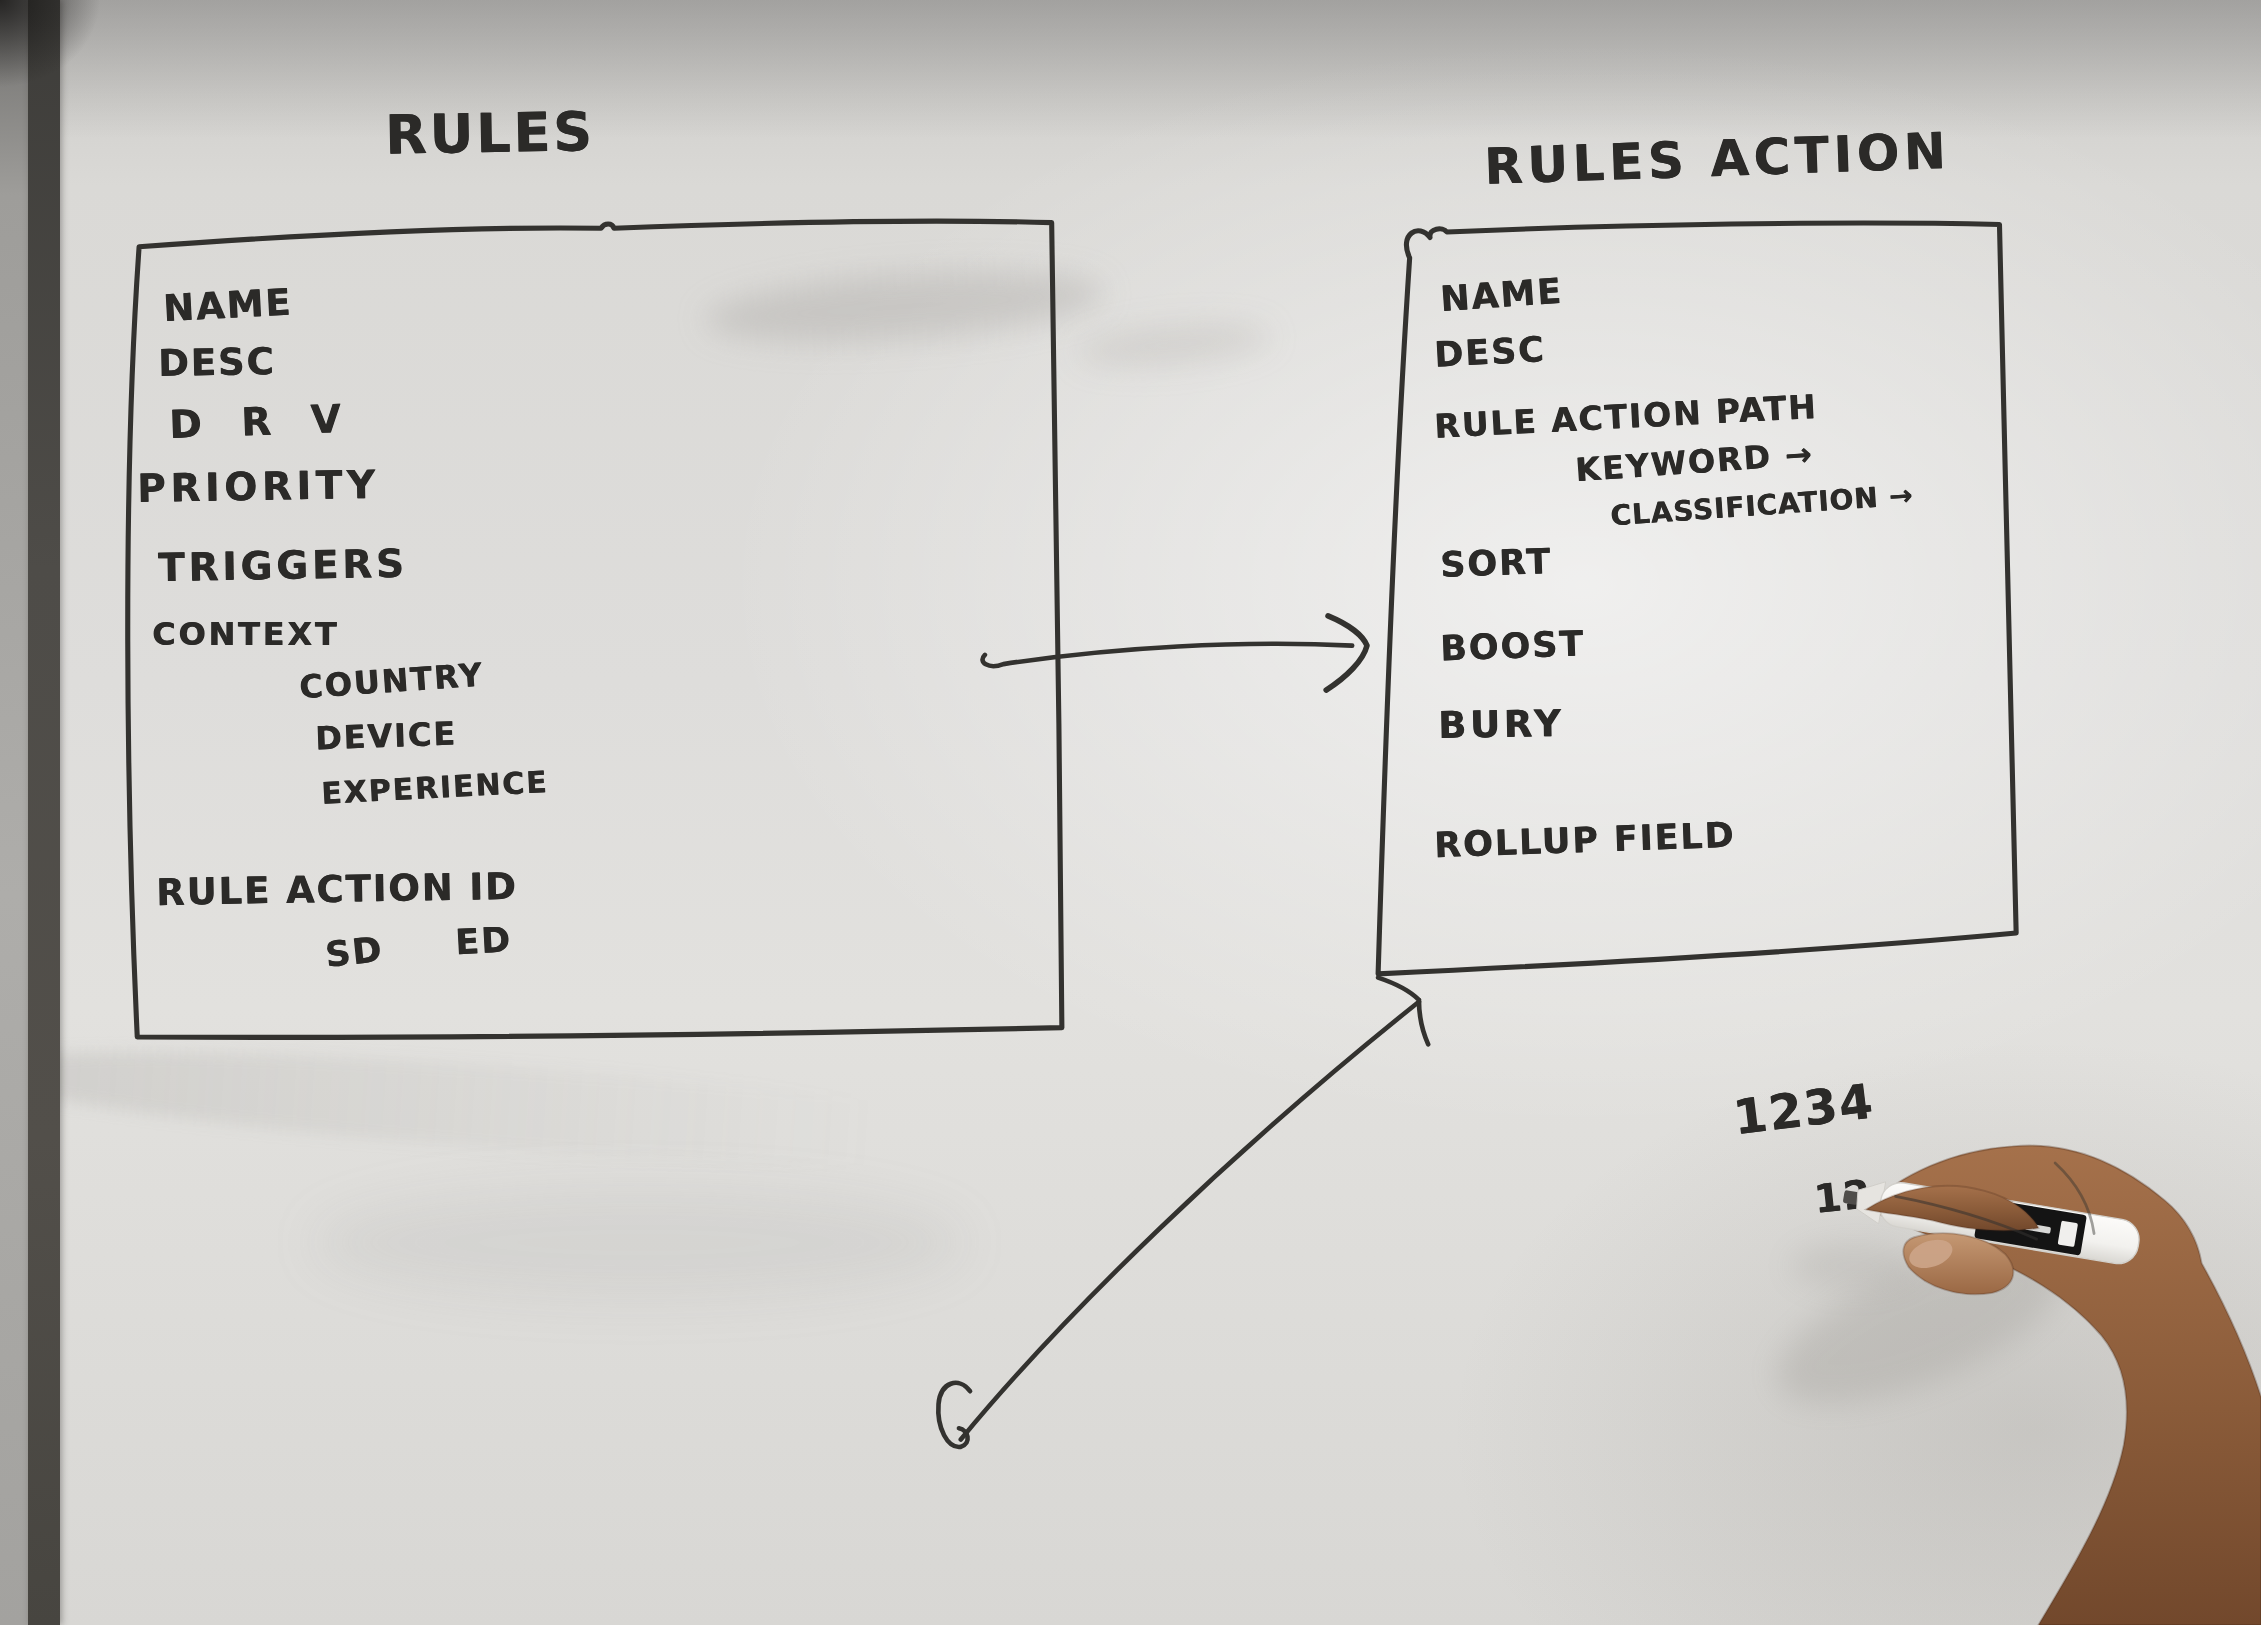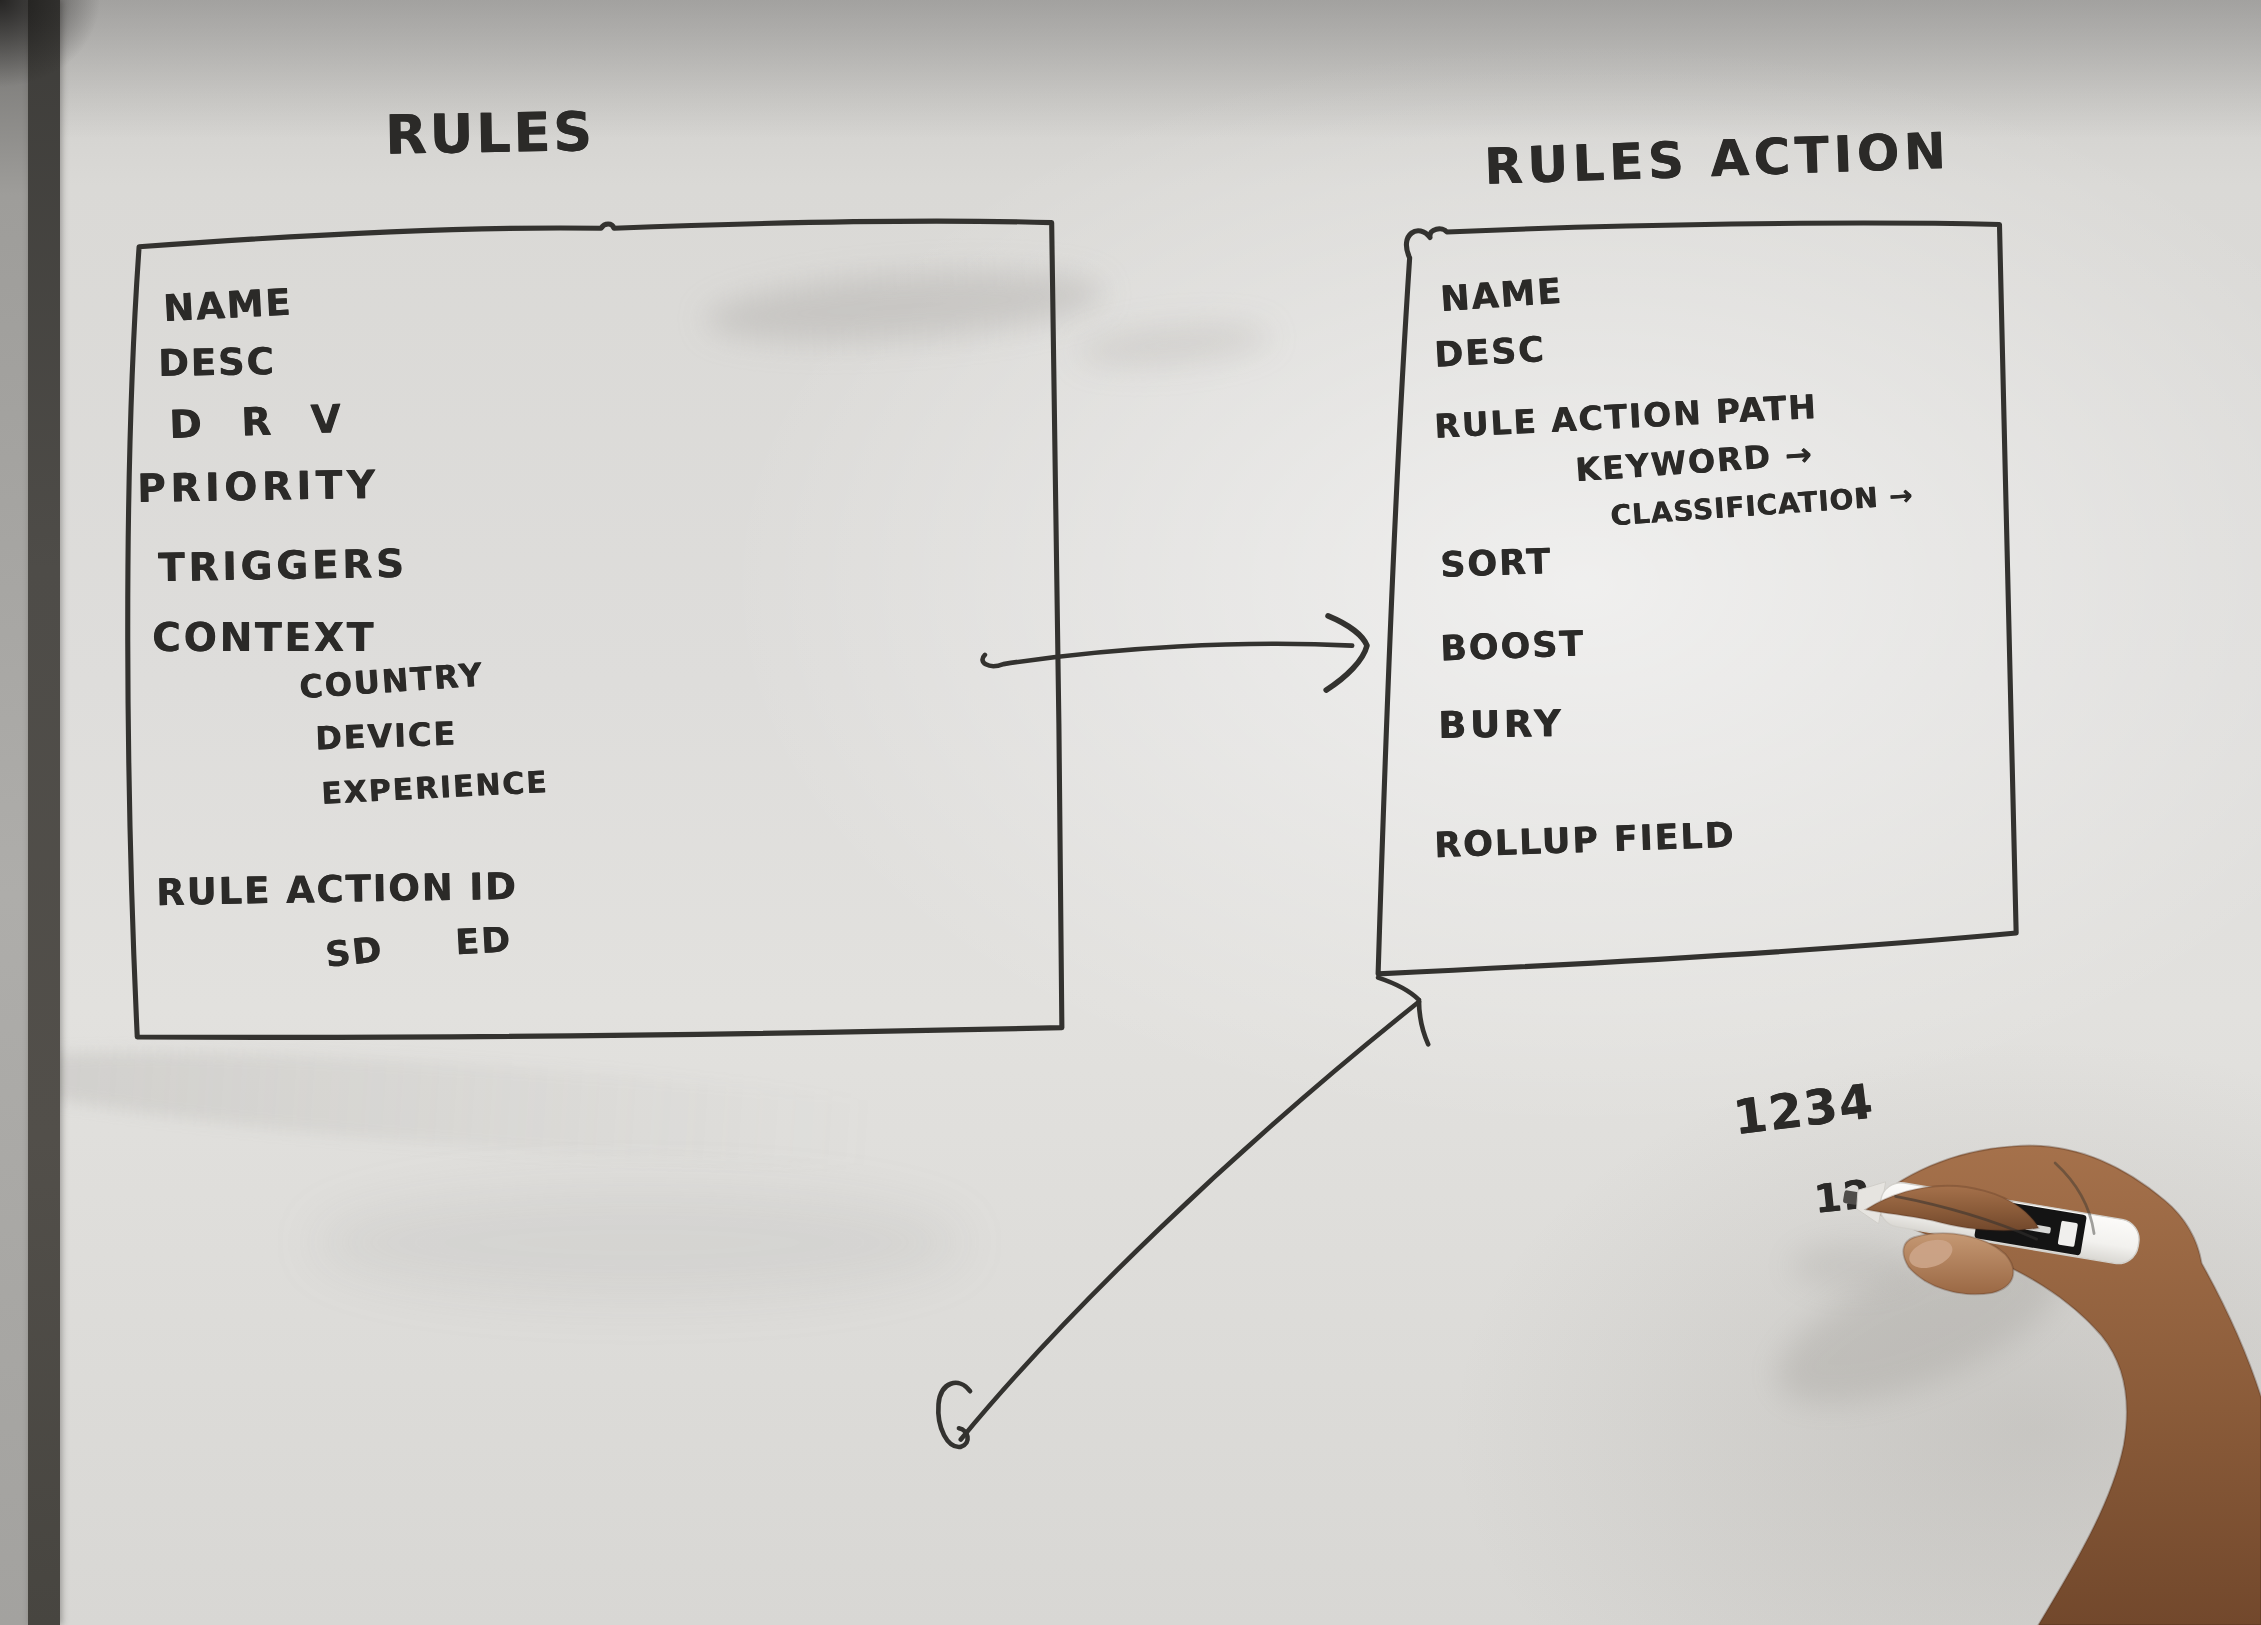--- a/index.html
+++ b/index.html
@@ -84,21 +84,21 @@
   </g>
 </svg>
 
 <div class="lbl" style="left:385px;top:102px;font-size:54px;--r:-1deg;--ls:2.8px">RULES</div>
 
 <div class="lbl" style="left:163px;top:284px;font-size:37px;--r:-3deg">NAME</div>
 <div class="lbl" style="left:158px;top:341px;font-size:37px;--r:-1deg">DESC</div>
 <div class="lbl" style="left:169px;top:399px;font-size:39px;--r:-2deg;--ls:13px">D R V</div>
 <div class="lbl" style="left:137px;top:464px;font-size:39px;--r:-1deg;--ls:4.6px">PRIORITY</div>
 <div class="lbl" style="left:158px;top:543px;font-size:39px;--r:-1deg;--ls:3.7px">TRIGGERS</div>
-<div class="lbl" style="left:152px;top:615px;font-size:39px;--r:0deg;--ls:2.8px">CONTEXT</div>
+<div class="lbl" style="left:152px;top:615px;font-size:32px;--r:0deg;--ls:2.8px">CONTEXT</div>
 <div class="lbl" style="left:299px;top:662px;font-size:32px;--r:-4deg">COUNTRY</div>
 <div class="lbl" style="left:315px;top:717px;font-size:32px;--r:-2deg">DEVICE</div>
 <div class="lbl" style="left:321px;top:770px;font-size:30px;--r:-3deg">EXPERIENCE</div>
 <div class="lbl" style="left:156px;top:868px;font-size:37px;--r:-1deg">RULE ACTION ID</div>
 <div class="lbl" style="left:325px;top:932px;font-size:35px;--r:-6deg">SD</div>
 <div class="lbl" style="left:455px;top:921px;font-size:35px;--r:-3deg">ED</div>
 
 <div class="lbl" style="left:1484px;top:130px;font-size:50px;--r:-2deg;--ls:4.6px">RULES ACTION</div>
 <div class="lbl" style="left:1440px;top:275px;font-size:35px;--r:-4deg">NAME</div>
 <div class="lbl" style="left:1434px;top:332px;font-size:35px;--r:-3deg">DESC</div>

